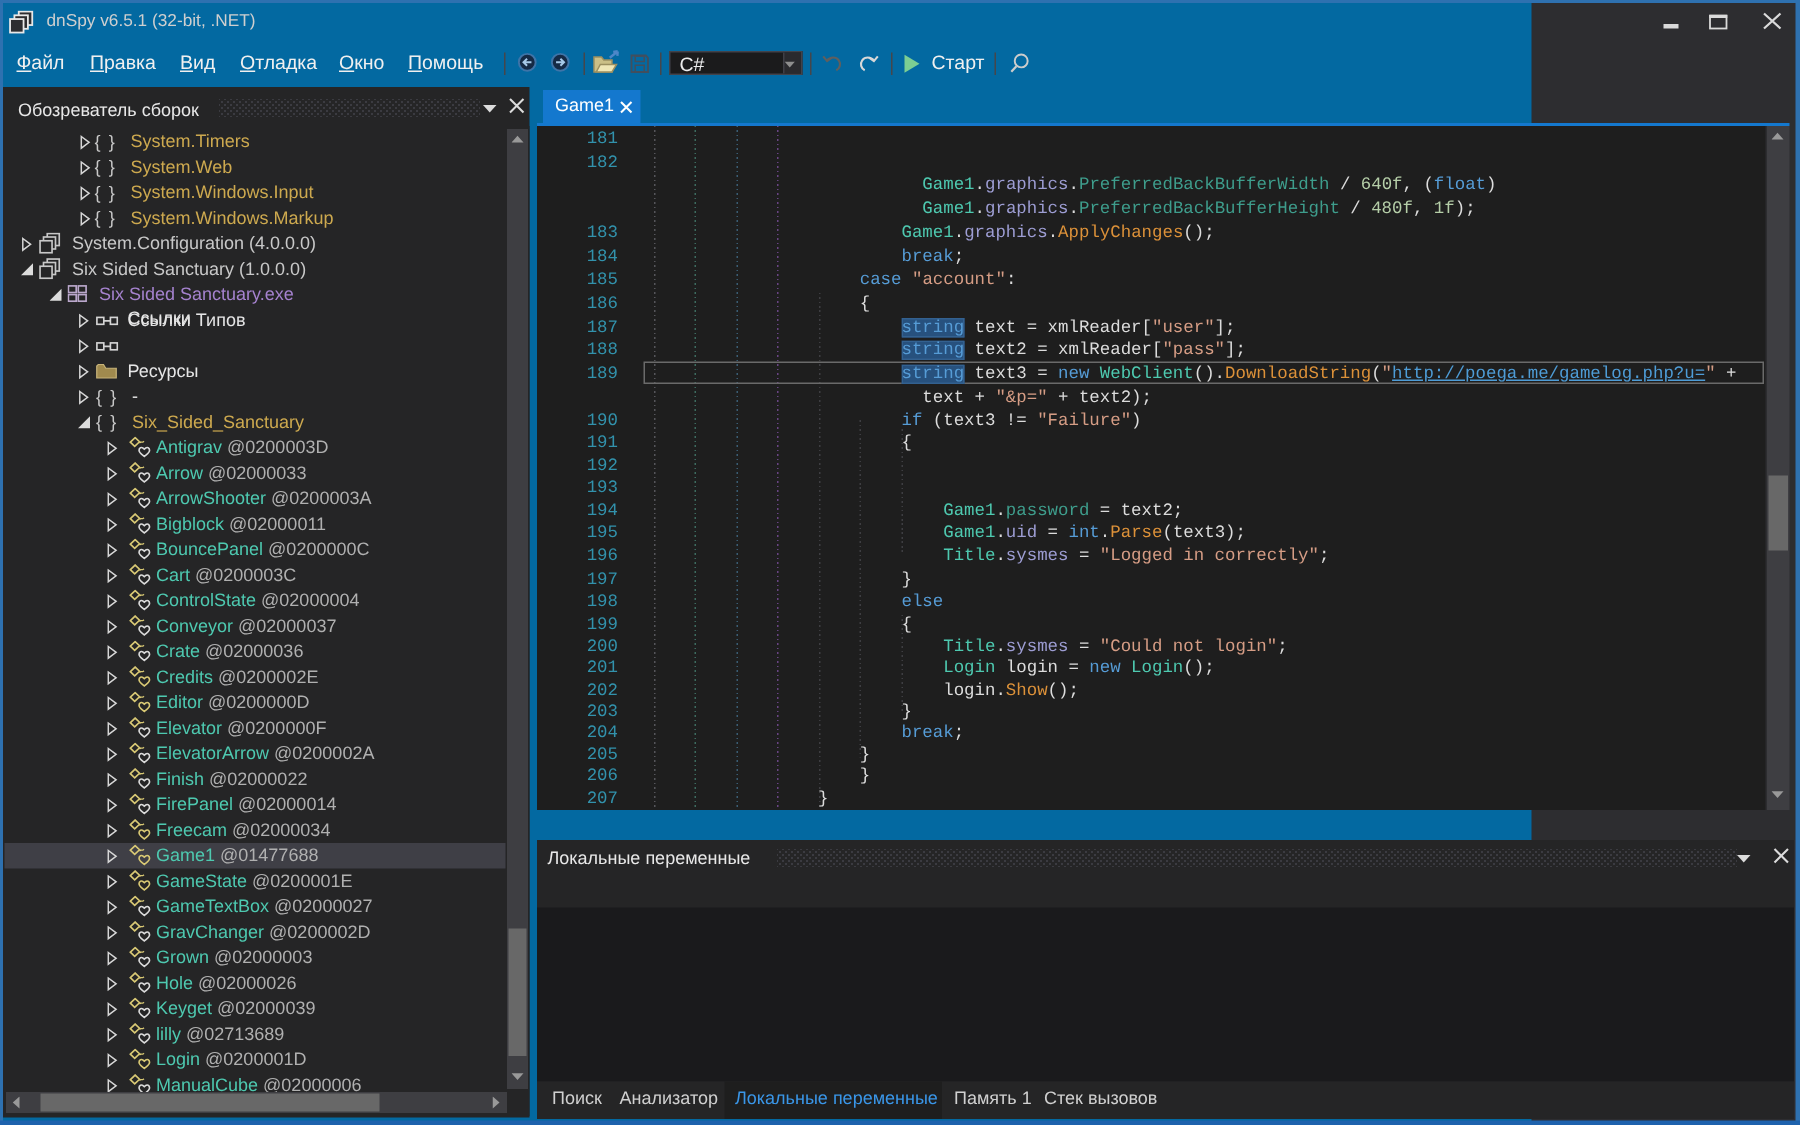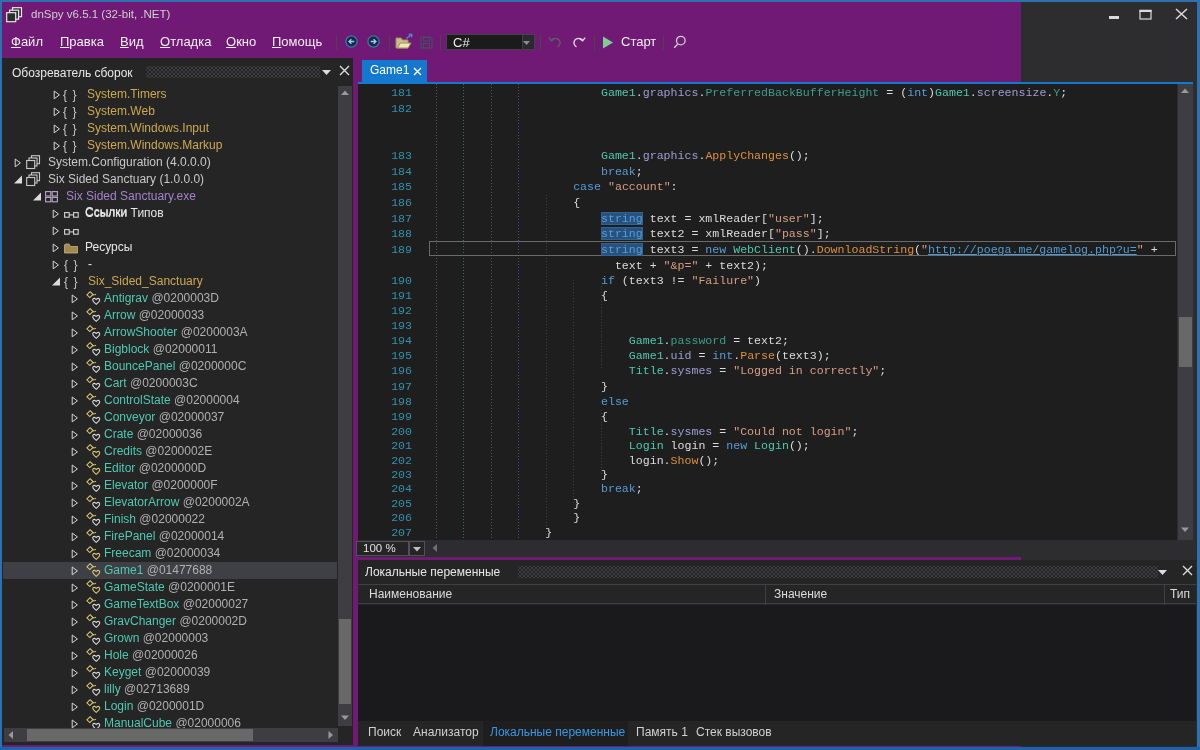--- a/index.html
+++ b/index.html
@@ -1,17 +1,17 @@
 <!DOCTYPE html>
 <html><head><meta charset="utf-8"><style>
 * { margin:0; padding:0; box-sizing:border-box; }
 body { width:1200px; height:750px; overflow:hidden; background:#2D2D30;
        font-family:"Liberation Sans", sans-serif; }
 #win { position:absolute; left:0; top:0; width:1021px; height:750px;
-       background:#701a75; }
+       background:#0369a1; }
 .abs { position:absolute; }
 .sep { position:absolute; width:1px; height:15px; top:35px; background:#46464B; }
 .ti  { position:absolute; }
 .tic { position:absolute; }
 .trt { position:absolute; font-size:12px; line-height:17px; white-space:pre; }
 .ln  { position:absolute; left:0; width:54px; text-align:right; color:#3292AC;
         font:11.6px "Liberation Mono", monospace; line-height:15px; }
 .cl  { position:absolute; left:76px; color:#DCDCDC; font:11.6px "Liberation Mono", monospace;
         line-height:15px; white-space:pre; }
 .guide { position:absolute; width:1px; }
@@ -489,22 +489,23 @@
   <div class="guide" style="left:105px;top:0;height:456px;background-image:repeating-linear-gradient(to bottom, #3D6B5F 0px, #3D6B5F 1px, transparent 1px, transparent 3px)"></div>
   <div class="guide" style="left:133px;top:0;height:456px;background-image:repeating-linear-gradient(to bottom, #3A5D74 0px, #3A5D74 1px, transparent 1px, transparent 3px)"></div>
   <div class="guide" style="left:160px;top:0;height:456px;background-image:repeating-linear-gradient(to bottom, #6A4585 0px, #6A4585 1px, transparent 1px, transparent 3px)"></div>
   <div class="guide" style="left:188px;top:111px;height:345px;background-image:repeating-linear-gradient(to bottom, #3E3E42 0px, #3E3E42 1px, transparent 1px, transparent 3px)"></div>
   <div class="guide" style="left:215px;top:196px;height:225px;background-image:repeating-linear-gradient(to bottom, #3E3E42 0px, #3E3E42 1px, transparent 1px, transparent 3px)"></div>
   <div class="guide" style="left:243px;top:202px;height:84px;background-image:repeating-linear-gradient(to bottom, #3E3E42 0px, #3E3E42 1px, transparent 1px, transparent 3px)"></div>
   <div class="guide" style="left:243px;top:326px;height:66px;background-image:repeating-linear-gradient(to bottom, #3E3E42 0px, #3E3E42 1px, transparent 1px, transparent 3px)"></div>
 
   <div class="abs" style="left:71px;top:157px;width:747px;height:15px;border:1px solid #6A6A6A"></div>
 <div class="ln" style="top:1.0px">181</div>
-<div class="cl" style="top:1.0px">                        <span style="color:#4EC9B0">Game1</span>.<span style="color:#9D9DD3">graphics</span>.<span style="color:#3E9D8C">PreferredBackBufferHeight</span> = (<span style="color:#569CD6">int</span>)<span style="color:#4EC9B0">Game1</span>.<span style="color:#9D9DD3">screensize</span>.<span style="color:#3E9D8C">Y</span>;</div>
 <div class="ln" style="top:16.7px">182</div>
+<div class="cl" style="top:32.4px">                          <span style="color:#4EC9B0">Game1</span>.<span style="color:#9D9DD3">graphics</span>.<span style="color:#3E9D8C">PreferredBackBufferWidth</span> / <span style="color:#B5CEA8">640f</span>, (<span style="color:#569CD6">float</span>)</div>
+<div class="cl" style="top:48.1px">                          <span style="color:#4EC9B0">Game1</span>.<span style="color:#9D9DD3">graphics</span>.<span style="color:#3E9D8C">PreferredBackBufferHeight</span> / <span style="color:#B5CEA8">480f</span>, <span style="color:#B5CEA8">1f</span>);</div>
 <div class="ln" style="top:63.8px">183</div>
 <div class="cl" style="top:63.8px">                        <span style="color:#4EC9B0">Game1</span>.<span style="color:#9D9DD3">graphics</span>.<span style="color:#DC9139">ApplyChanges</span>();</div>
 <div class="ln" style="top:79.5px">184</div>
 <div class="cl" style="top:79.5px">                        <span style="color:#569CD6">break</span>;</div>
 <div class="ln" style="top:95.2px">185</div>
 <div class="cl" style="top:95.2px">                    <span style="color:#569CD6">case</span> <span style="color:#D69D85">"account"</span>:</div>
 <div class="ln" style="top:110.9px">186</div>
 <div class="cl" style="top:110.9px">                    {</div>
 <div class="ln" style="top:126.6px">187</div>
 <div class="cl" style="top:126.6px">                        <span style="color:#569CD6;background:#27517E;box-shadow:0 0 0 1px #336190 inset">string</span> text = xmlReader[<span style="color:#D69D85">"user"</span>];</div>
@@ -552,52 +553,31 @@
 <div class="abs" style="left:1178px;top:84px;width:15px;height:456px;background:#3E3E42">
   <svg class="abs" style="left:3px;top:4px" width="9" height="6">
         <polygon points="0,5 8,5 4,0.5" fill="#999"></polygon>
       </svg>
   <div class="abs" style="left:1px;top:233px;width:13px;height:50px;background:#686868"></div>
   <svg class="abs" style="left:3px;top:443px" width="9" height="6">
         <polygon points="0,0.5 8,0.5 4,5" fill="#999"></polygon>
       </svg>
 </div>
 
-<div class="abs" style="left:358px;top:540px;width:835px;height:17px;background:#2D2D30">
-  <div class="abs" style="left:-2px;top:0.5px;width:53px;height:15px;background:#252526;border:1px solid #51515A">
-        <span style="position:absolute;left:6px;top:0px;font-size:11.5px;color:#E0E0E0">100 %</span>
-      </div>
-  <div class="abs" style="left:51px;top:0.5px;width:16px;height:15px;background:#252526;border:1px solid #51515A">
-        <svg style="position:absolute;left:3px;top:5px" width="9" height="5">
-          <polygon points="0,0 8,0 4,4.5" fill="#BFBFBF"></polygon>
-        </svg>
-      </div>
-  <svg class="abs" style="left:74px;top:4px" width="6" height="9">
-        <polygon points="5,0 5,8 0.5,4" fill="#6E6E73"></polygon>
-      </svg>
-
-</div>
 
 <div class="abs" style="left:358px;top:560px;width:838px;height:186px;background:#252526">
   <div class="abs" style="left:7px;top:5px;font-size:12px;color:#E8E8E8">Локальные переменные</div>
   <div class="abs" style="left:160px;top:6px;width:640px;height:12px;background-image:radial-gradient(#3B3B41 0.75px, transparent 1px),radial-gradient(#3B3B41 0.75px, transparent 1px);background-size:4px 4px;background-position:0 0,2px 2px"></div>
   <svg class="abs" style="left:800px;top:10px" width="10" height="6">
         <polygon points="0,0 9,0 4.5,5" fill="#DCDCDC"></polygon>
       </svg>
   <svg class="abs" style="left:824px;top:5px" width="11" height="11">
         <path d="M1 1 L10 10 M10 1 L1 10" stroke="#DCDCDC" stroke-width="1.4"></path>
       </svg>
 
-  <div class="abs" style="left:0px;top:24px;width:838px;height:20px;background:#252526;border-top:1px solid #3F3F46;border-bottom:1px solid #3F3F46">
-    <span style="position:absolute;left:11px;top:2px;font-size:12px;color:#DCDCDC">Наименование</span>
-    <span style="position:absolute;left:416px;top:2px;font-size:12px;color:#DCDCDC">Значение</span>
-    <span style="position:absolute;left:812px;top:2px;font-size:12px;color:#DCDCDC">Тип</span>
-    <div style="position:absolute;left:407px;top:0;width:1px;height:20px;background:#3F3F46"></div>
-    <div style="position:absolute;left:806px;top:0;width:1px;height:20px;background:#3F3F46"></div>
-  </div>
   <div class="abs" style="left:0px;top:45px;width:838px;height:116px;background:#1A1A1C"></div>
 
   <div class="abs" style="left:0px;top:161px;width:838px;height:25px;background:#252526">
     <span style="position:absolute;left:10px;top:4px;font-size:12px;color:#D0D0D0">Поиск</span>
     <span style="position:absolute;left:55px;top:4px;font-size:12px;color:#D0D0D0">Анализатор</span>
     <div style="position:absolute;left:125px;top:0px;width:145px;height:25px;background:#1E1E1E"></div>
     <span style="position:absolute;left:132px;top:4px;font-size:12px;color:#3A96E8">Локальные переменные</span>
     <span style="position:absolute;left:278px;top:4px;font-size:12px;color:#D0D0D0">Память 1</span>
     <span style="position:absolute;left:338px;top:4px;font-size:12px;color:#D0D0D0">Стек вызовов</span>
   </div>

